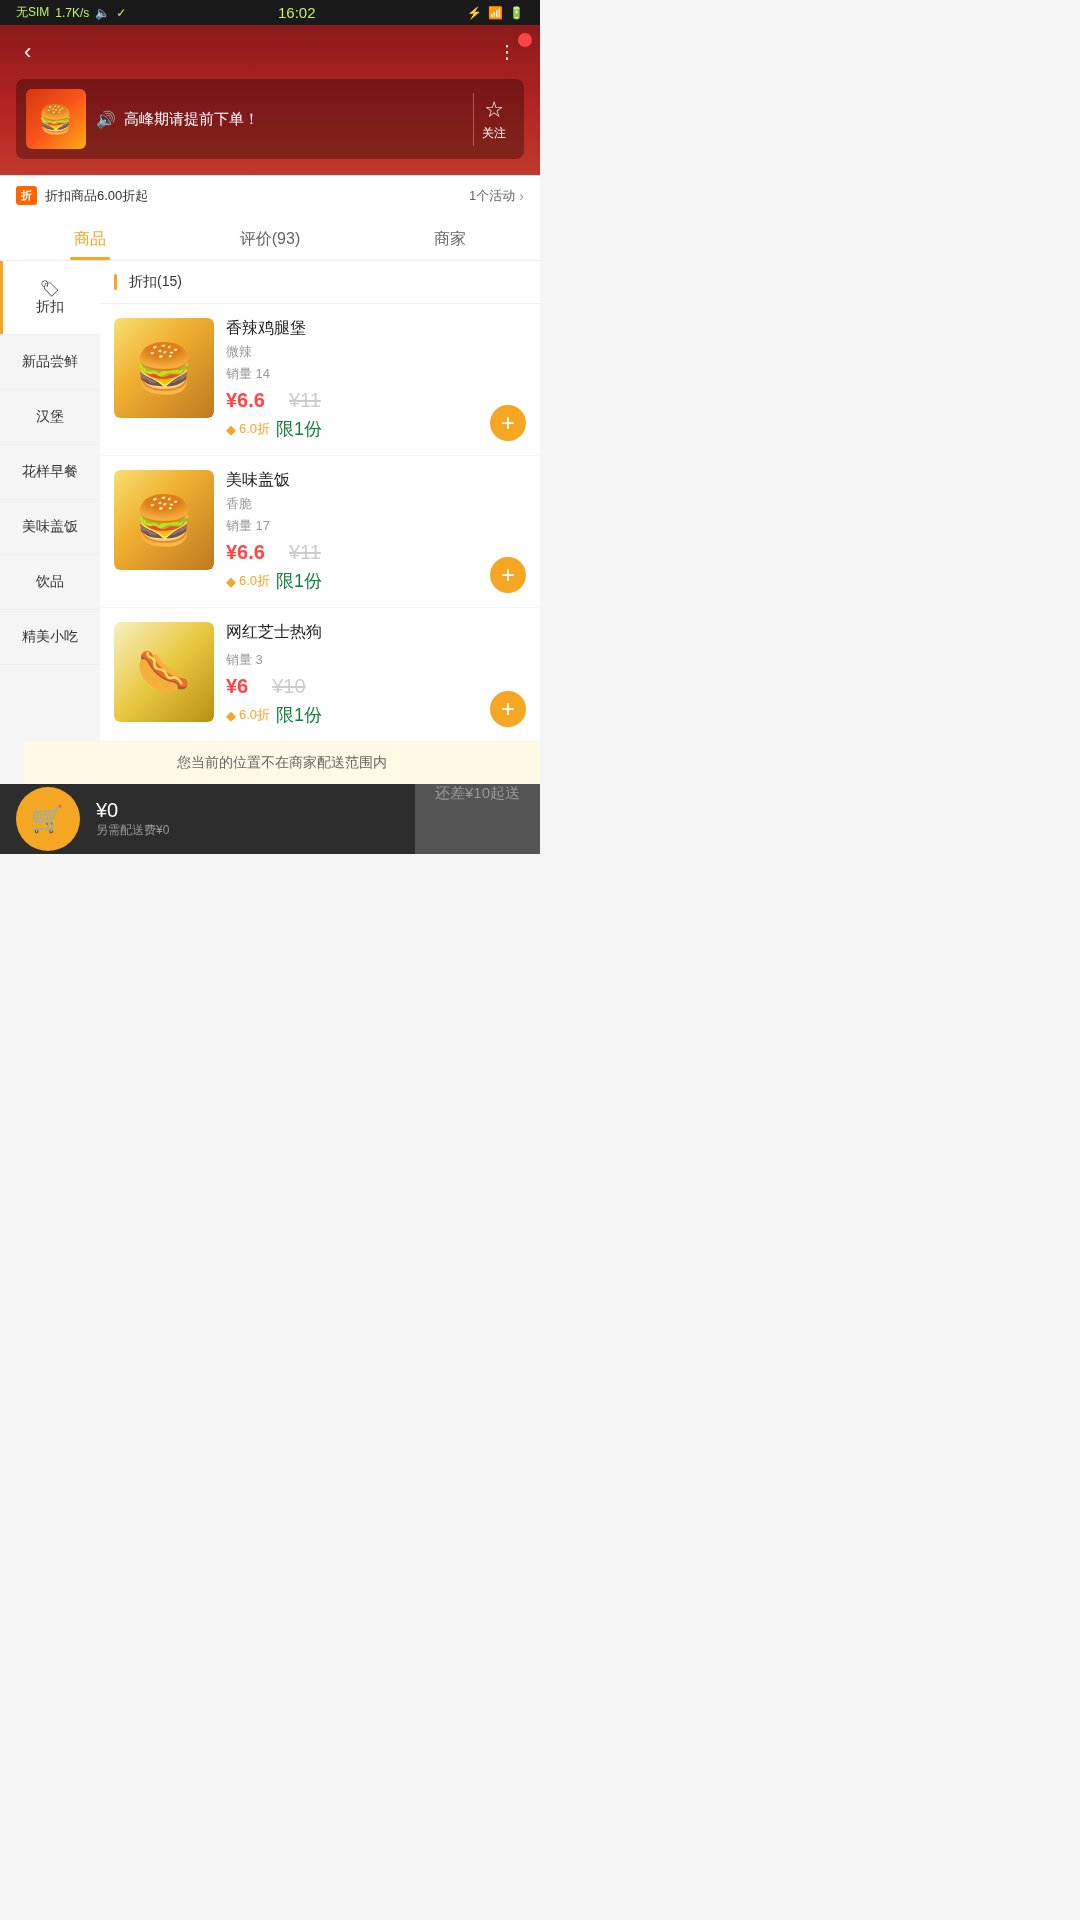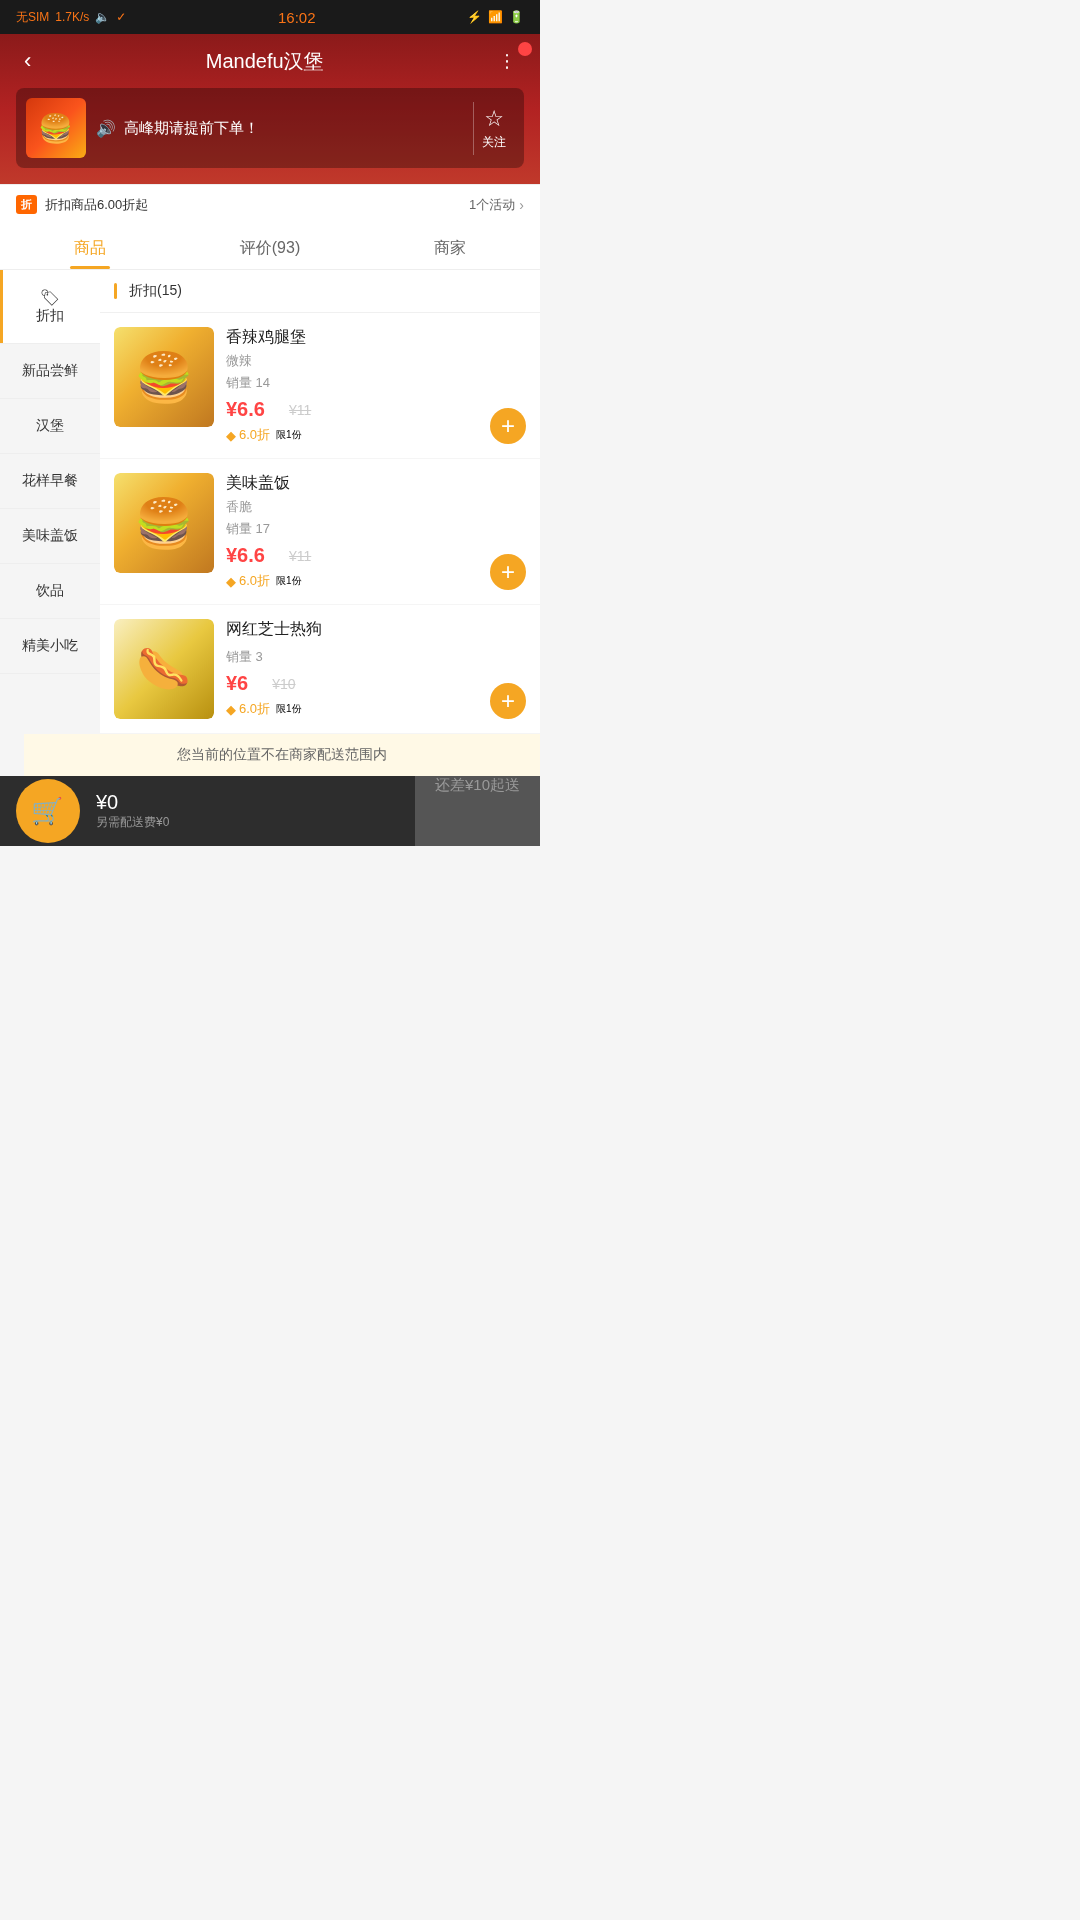--- a/index.html
+++ b/index.html
@@ -8,26 +8,26 @@
       width: 540px;
       min-height: 960px;
       font-family: -apple-system, 'PingFang SC', 'Helvetica Neue', sans-serif;
       background: #f5f5f5;
       overflow-x: hidden;
     }
 
     
     .status-bar {
       background: #1a1a1a;
-      color: #f97316;
+      color: #bef264;
       display: flex;
       justify-content: space-between;
       align-items: center;
       padding: 12px 16px;
-      height: 34px;
+      height: 25px;
       font-size: 12px;
     }
     .status-left { display: flex; align-items: center; gap: 6px; }
     .status-right { display: flex; align-items: center; gap: 6px; }
 
     
     .header {
       background: linear-gradient(180deg, #8b1a1a 0%, #b22222 50%, #c0392b 100%);
       padding: 10px 16px 16px;
       position: relative;
@@ -278,38 +278,38 @@
       gap: 24px;
       margin-bottom: 5px;
     }
     .price-current {
       color: #ff4444;
       font-size: 20px;
       font-weight: bold;
     }
     .price-original {
       color: #ccc;
-      font-size: 14px;
+      font-size: 20px;
       text-decoration: line-through;
     }
     .discount-row {
       display: flex;
       align-items: center;
       gap: 6px;
     }
     .discount-badge {
       color: #f5a623;
       font-size: 13px;
       display: flex;
       align-items: center;
       gap: 3px;
     }
     .limit-badge {
-      color: #000000;
-      font-size: 10px;
+      color: #15803d;
+      font-size: 18px;
     }
     .add-btn {
       position: absolute;
       right: 14px;
       bottom: 14px;
       width: 36px;
       height: 36px;
       background: #f5a623;
       border-radius: 50%;
       display: flex;
@@ -391,21 +391,20 @@
     <span>⚡</span>
     <span>📶</span>
     <span>🔋</span>
   </div>
 </div>
 
 <div class="header">
   <div class="record-dot"></div>
   <div class="header-row">
     <div class="back-btn">‹</div>
-    <div class="header-title">Mandefu汉堡</div>
     <div class="more-btn">⋮</div>
   </div>
   <div class="store-card">
     <div class="store-img">🍔</div>
     <div class="store-announcement">
       <span class="sound-icon">🔊</span>
       <span>高峰期请提前下单！</span>
     </div>
     <div class="follow-btn">
       <span class="star-icon">☆</span>

